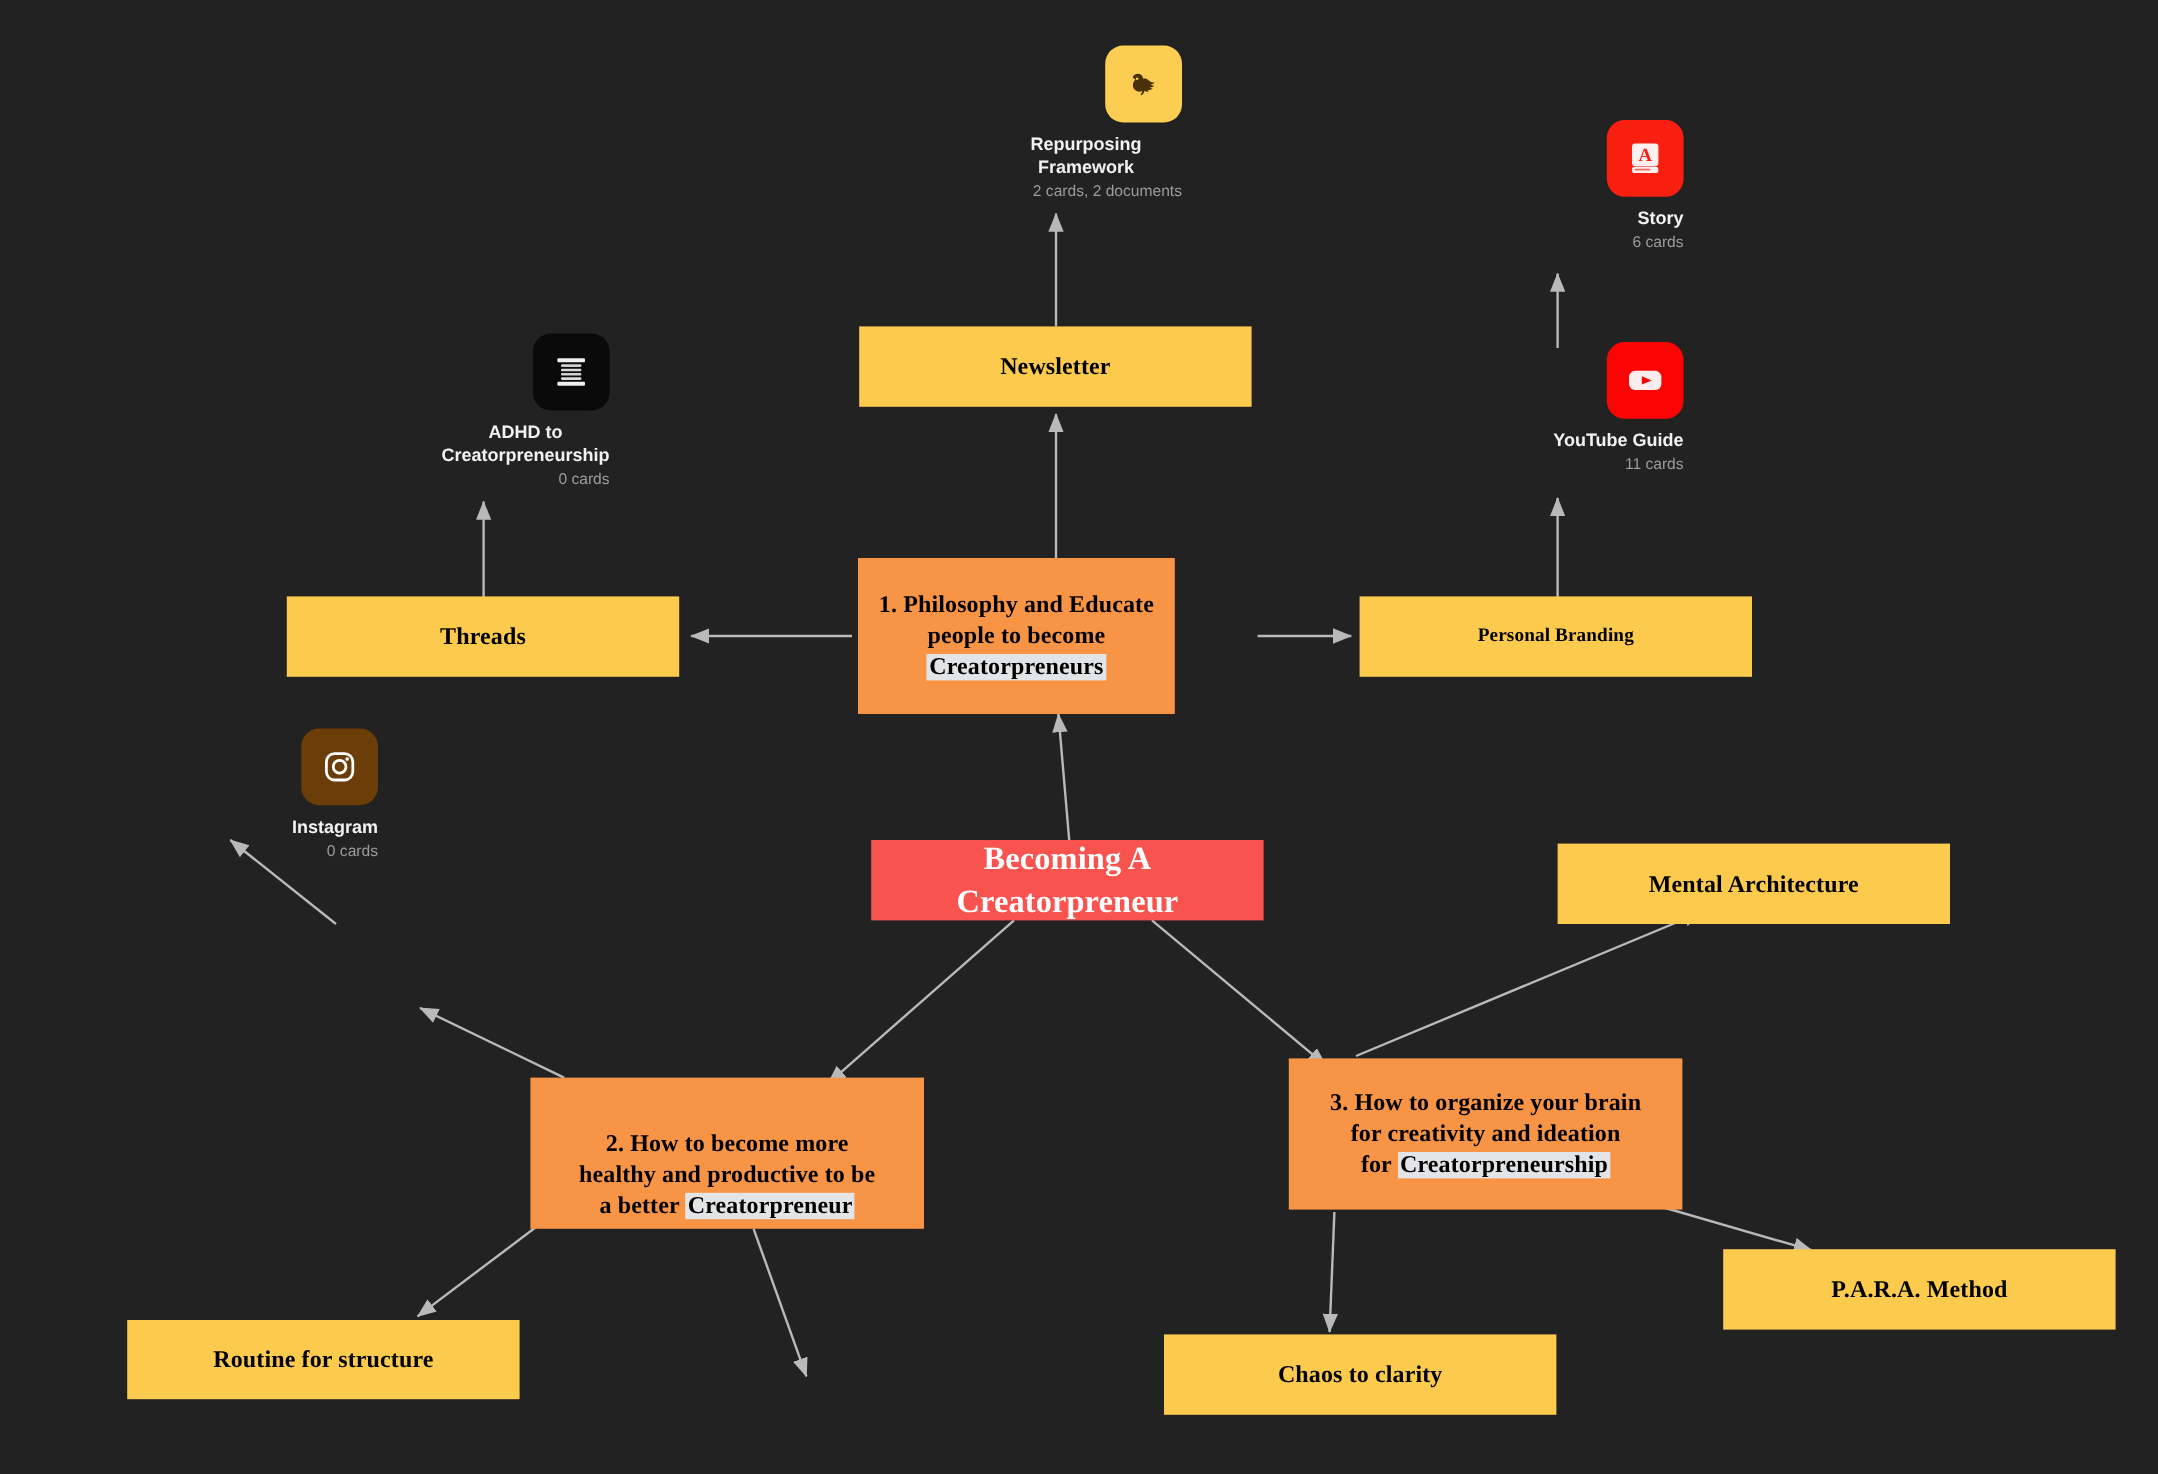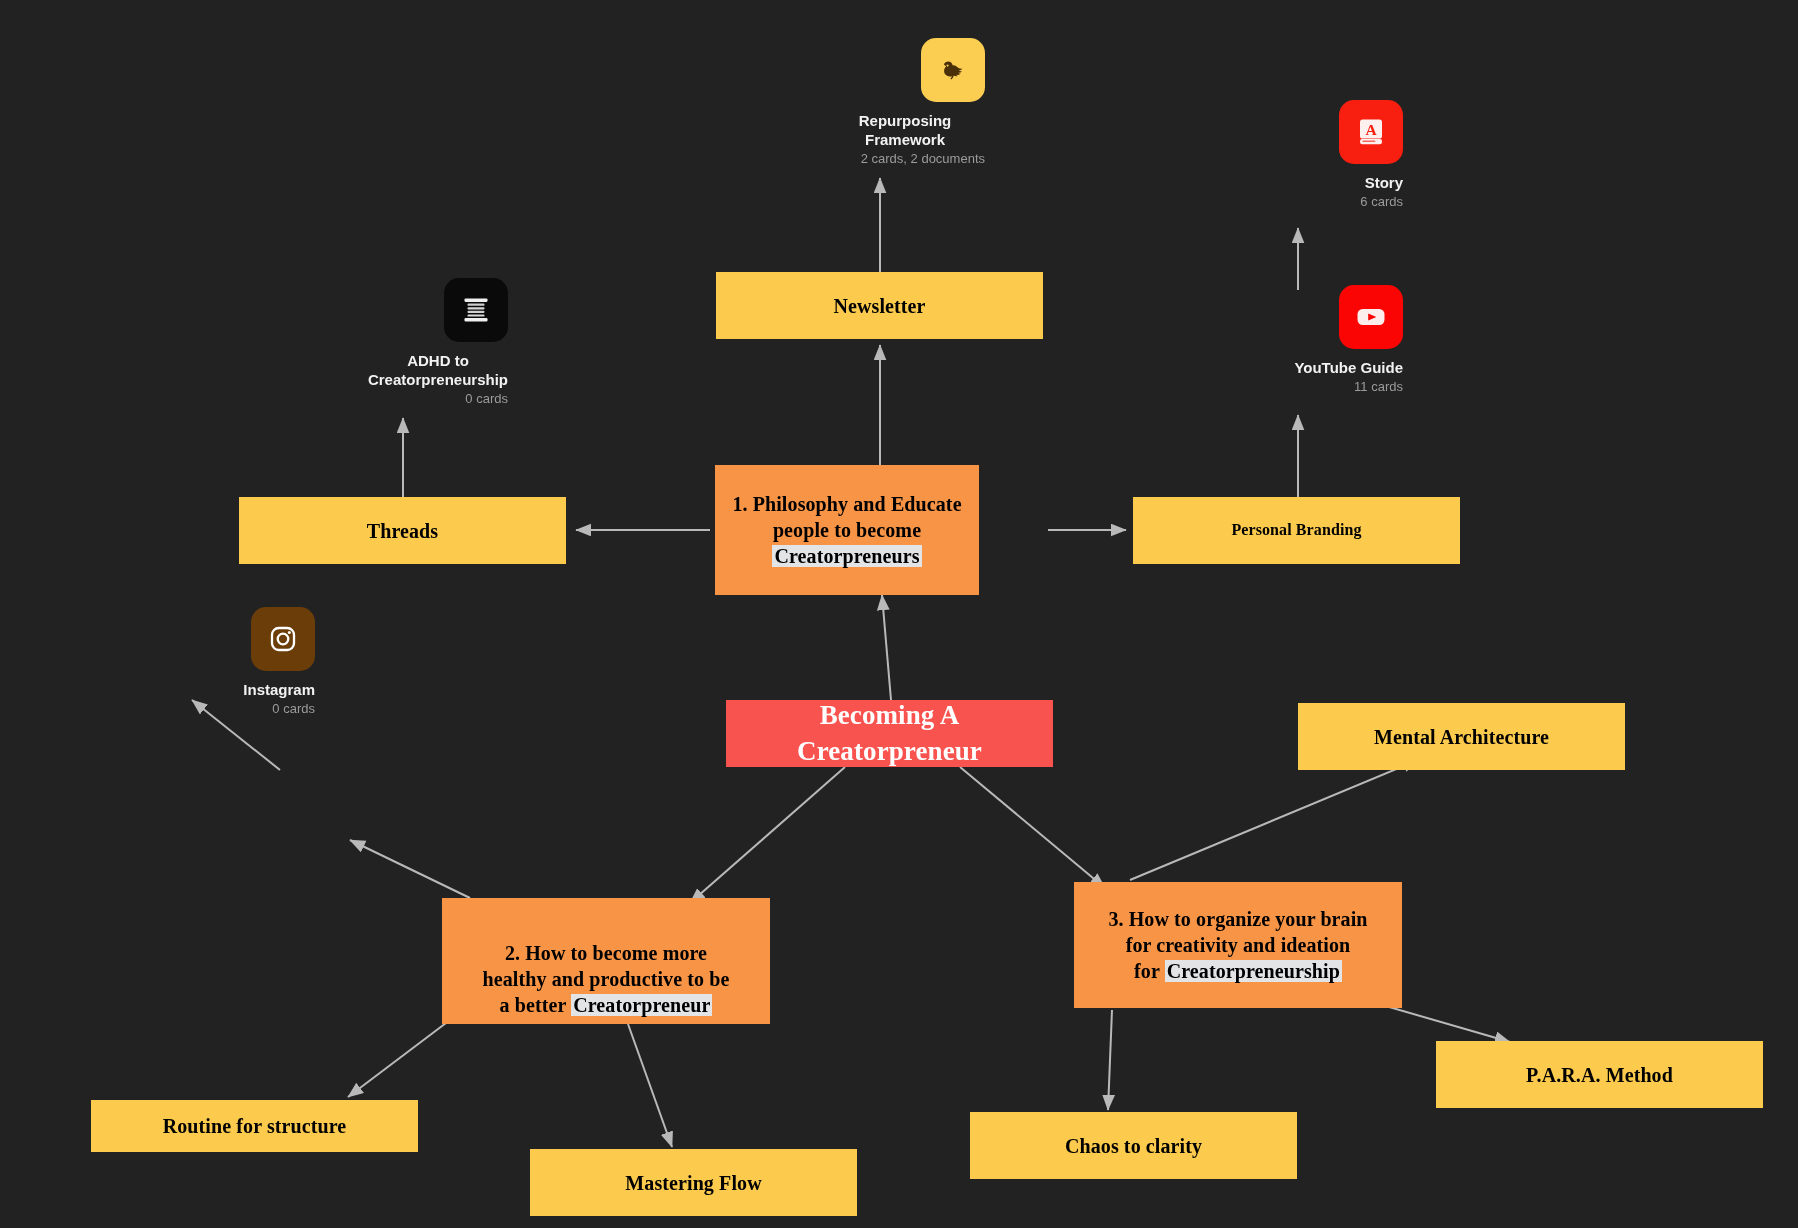--- a/index.html
+++ b/index.html
@@ -229,27 +229,24 @@
 
   <div class="node node-yellow" style="left:239px; top:497px; width:327px; height:67px; font-size:20px;">
     <span>Threads</span>
   </div>
 
   <div class="node node-yellow" style="left:1133px; top:497px; width:327px; height:67px; font-size:16px;">
     <span>Personal Branding</span>
   </div>
 
 
-  <div class="node node-yellow" style="left:91px; top:1100px; width:327px; height:52px; font-size:20px;">
+  <div class="node node-yellow" style="left:106px; top:1100px; width:327px; height:66px; font-size:20px;">
     <span>Routine for structure</span>
   </div>
 
-  <div class="node node-yellow" style="left:530px; top:1149px; width:327px; height:67px; font-size:20px;">
-    <span>Mastering Flow</span>
-  </div>
 
   <div class="node node-yellow" style="left:1298px; top:703px; width:327px; height:67px; font-size:20px;">
     <span>Mental Architecture</span>
   </div>
 
   <div class="node node-yellow" style="left:970px; top:1112px; width:327px; height:67px; font-size:20px;">
     <span>Chaos to clarity</span>
   </div>
 
   <div class="node node-yellow" style="left:1436px; top:1041px; width:327px; height:67px; font-size:20px;align-items:center;">

